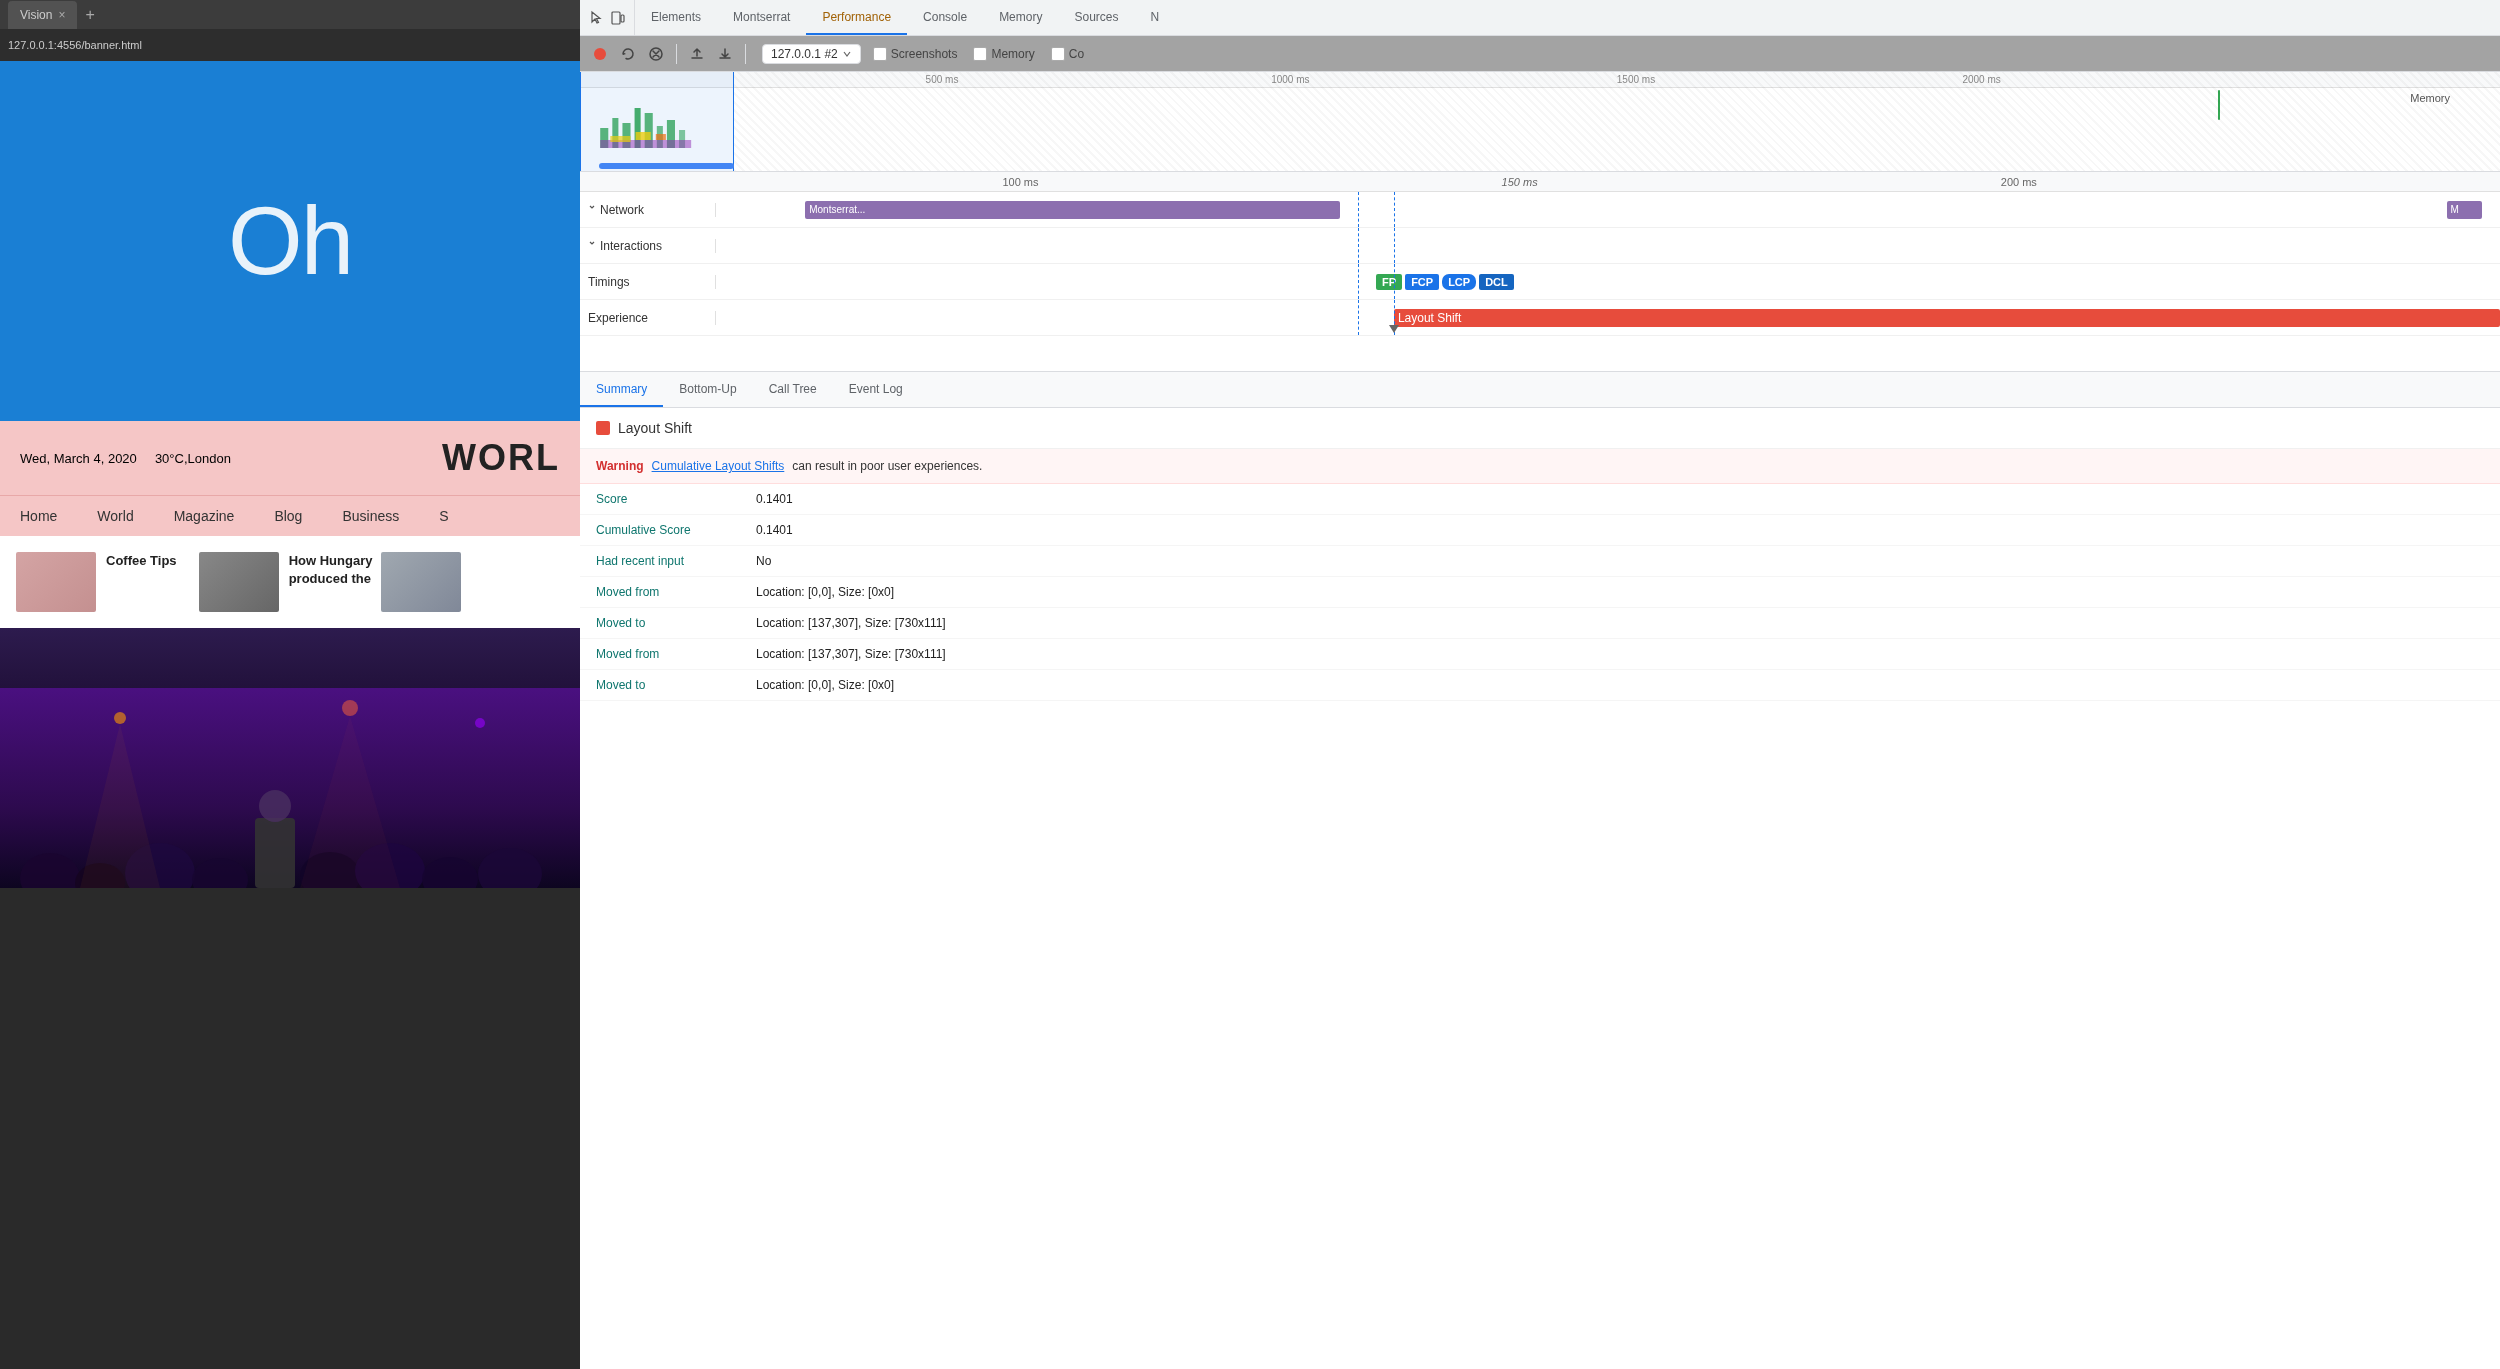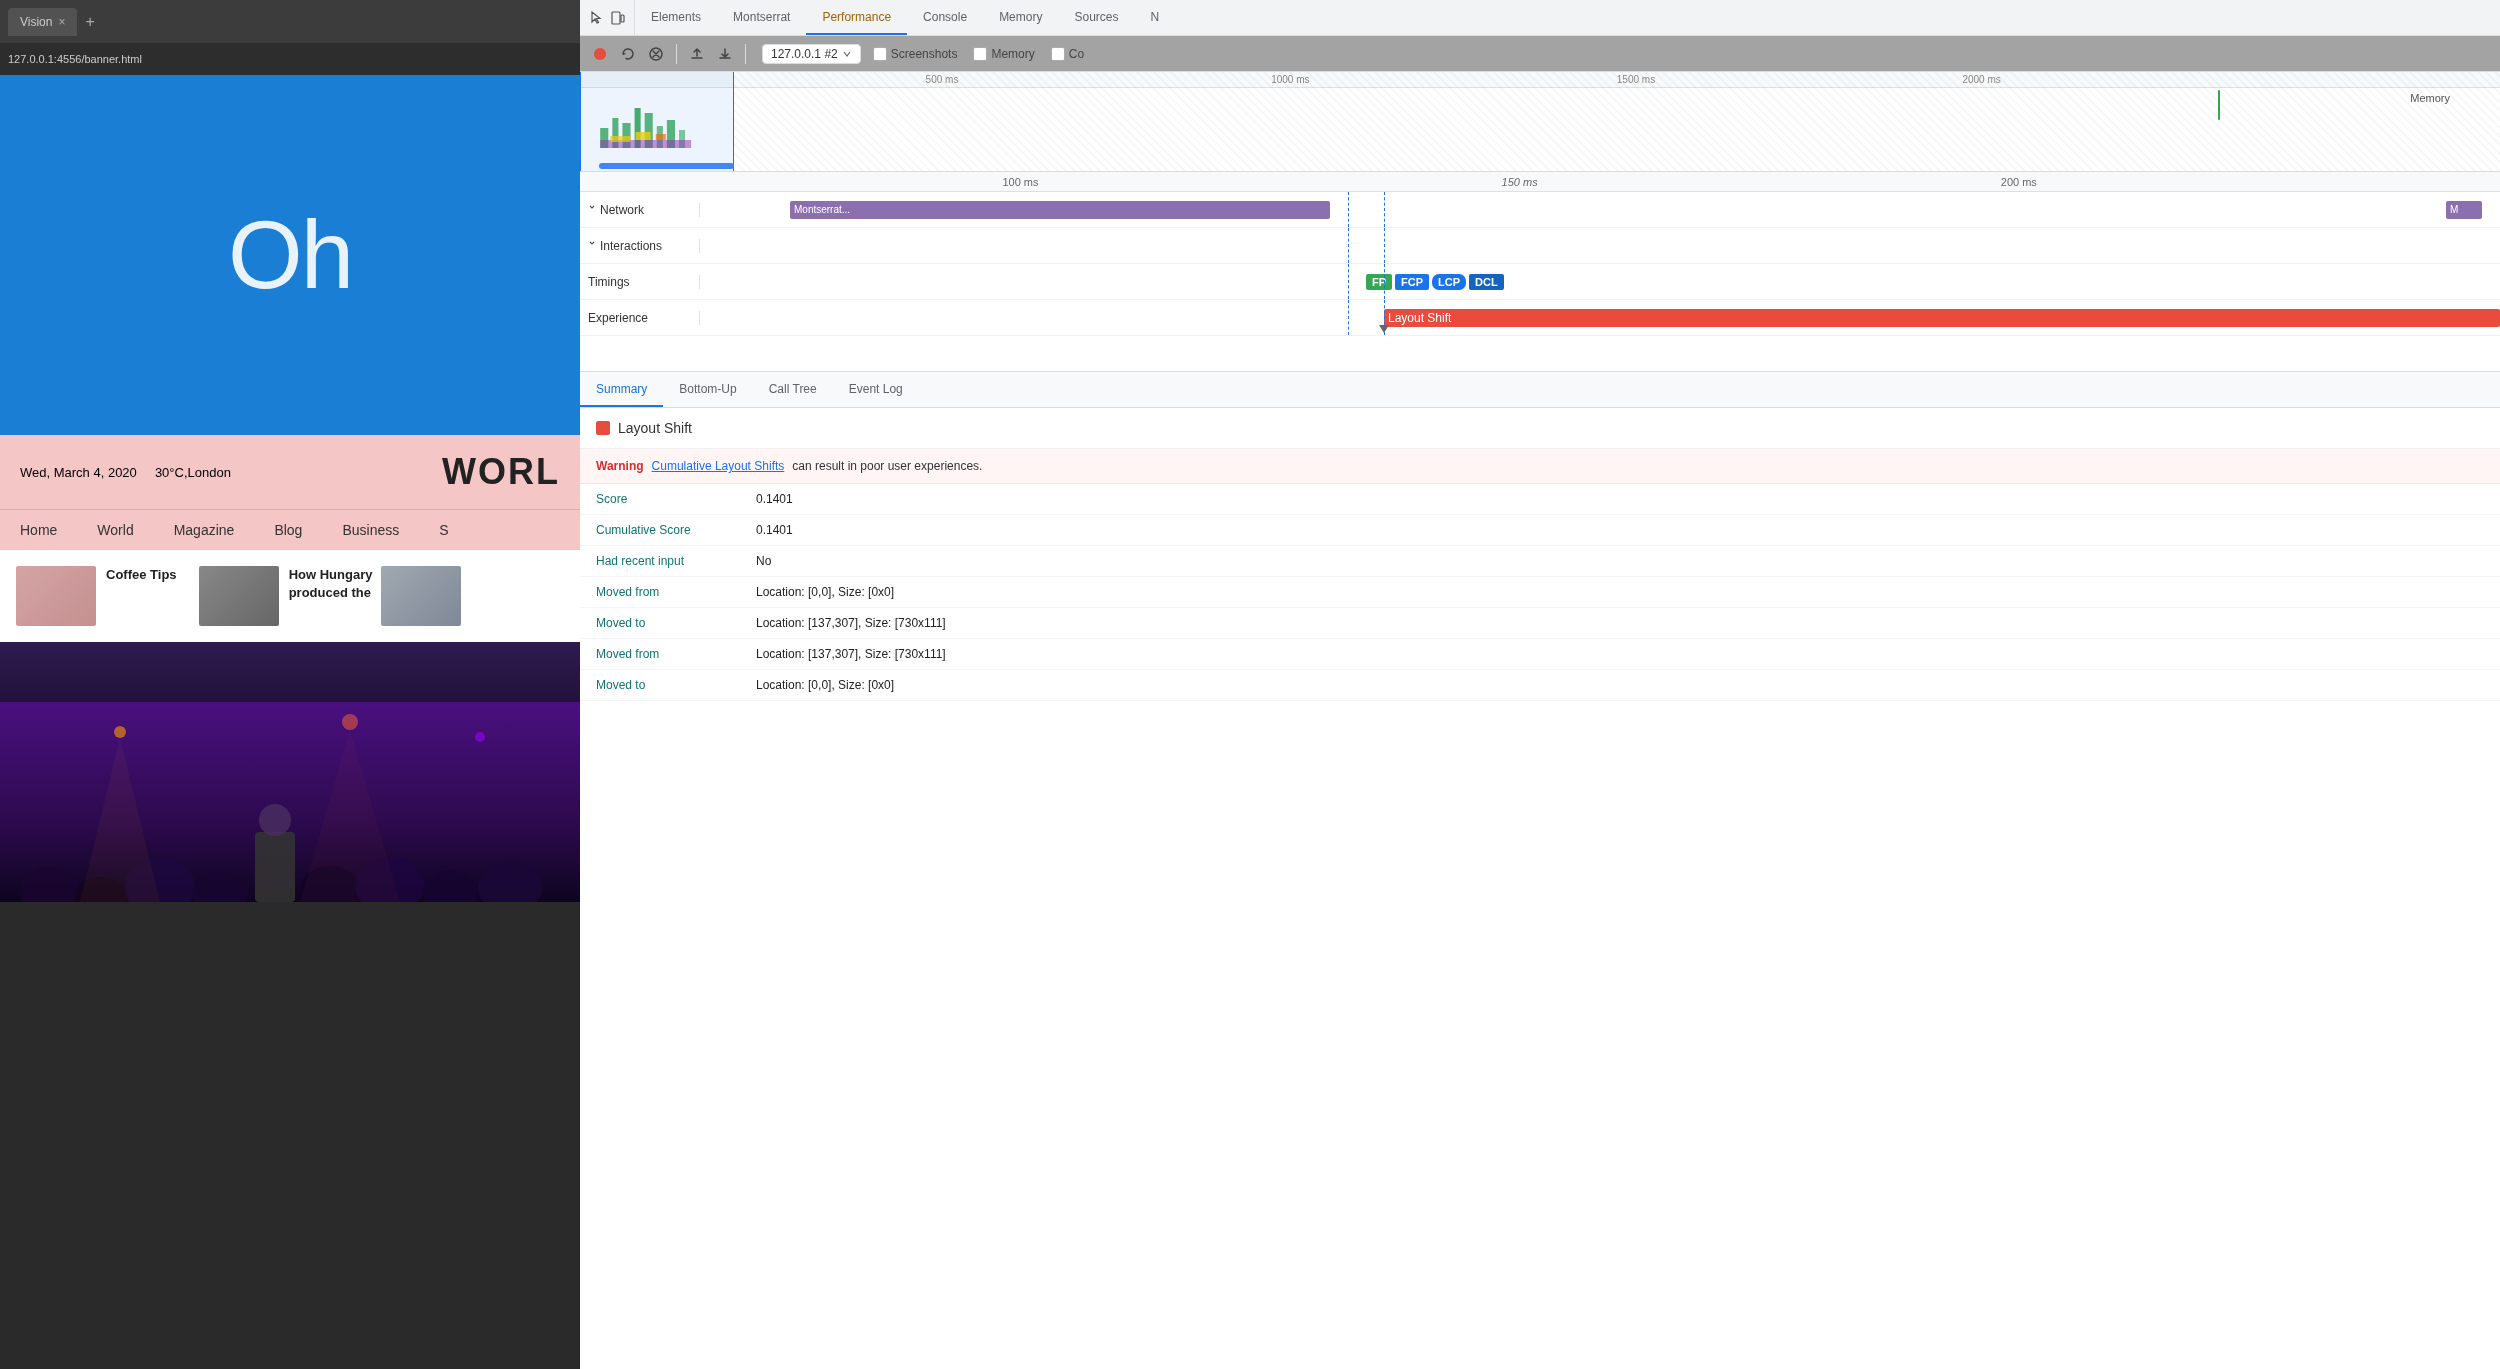--- a/index.html
+++ b/index.html
@@ -11,21 +11,21 @@
       height: 1369px;
       background: #2a2a2a;
       flex-shrink: 0;
       display: flex;
       flex-direction: column;
       overflow: hidden;
     }
 
     .browser-tab-bar {
       background: #3c3c3c;
-      height: 43px;
+      height: 29px;
       display: flex;
       align-items: center;
       padding: 0 8px;
       gap: 8px;
     }
 
     .browser-tab {
       background: #525252;
       color: #ccc;
       font-size: 12px;
@@ -360,21 +360,21 @@
 
     .timeline-row {
       height: 36px;
       border-bottom: 1px solid #f0f0f0;
       position: relative;
       display: flex;
       align-items: center;
     }
 
     .timeline-row-label {
-      width: 120px;
+      width: 136px;
       padding: 0 8px;
       font-size: 12px;
       color: #333;
       display: flex;
       align-items: flex-start;
       gap: 4px;
       flex-shrink: 0;
       border-right: 1px solid #e0e0e0;
     }
 

